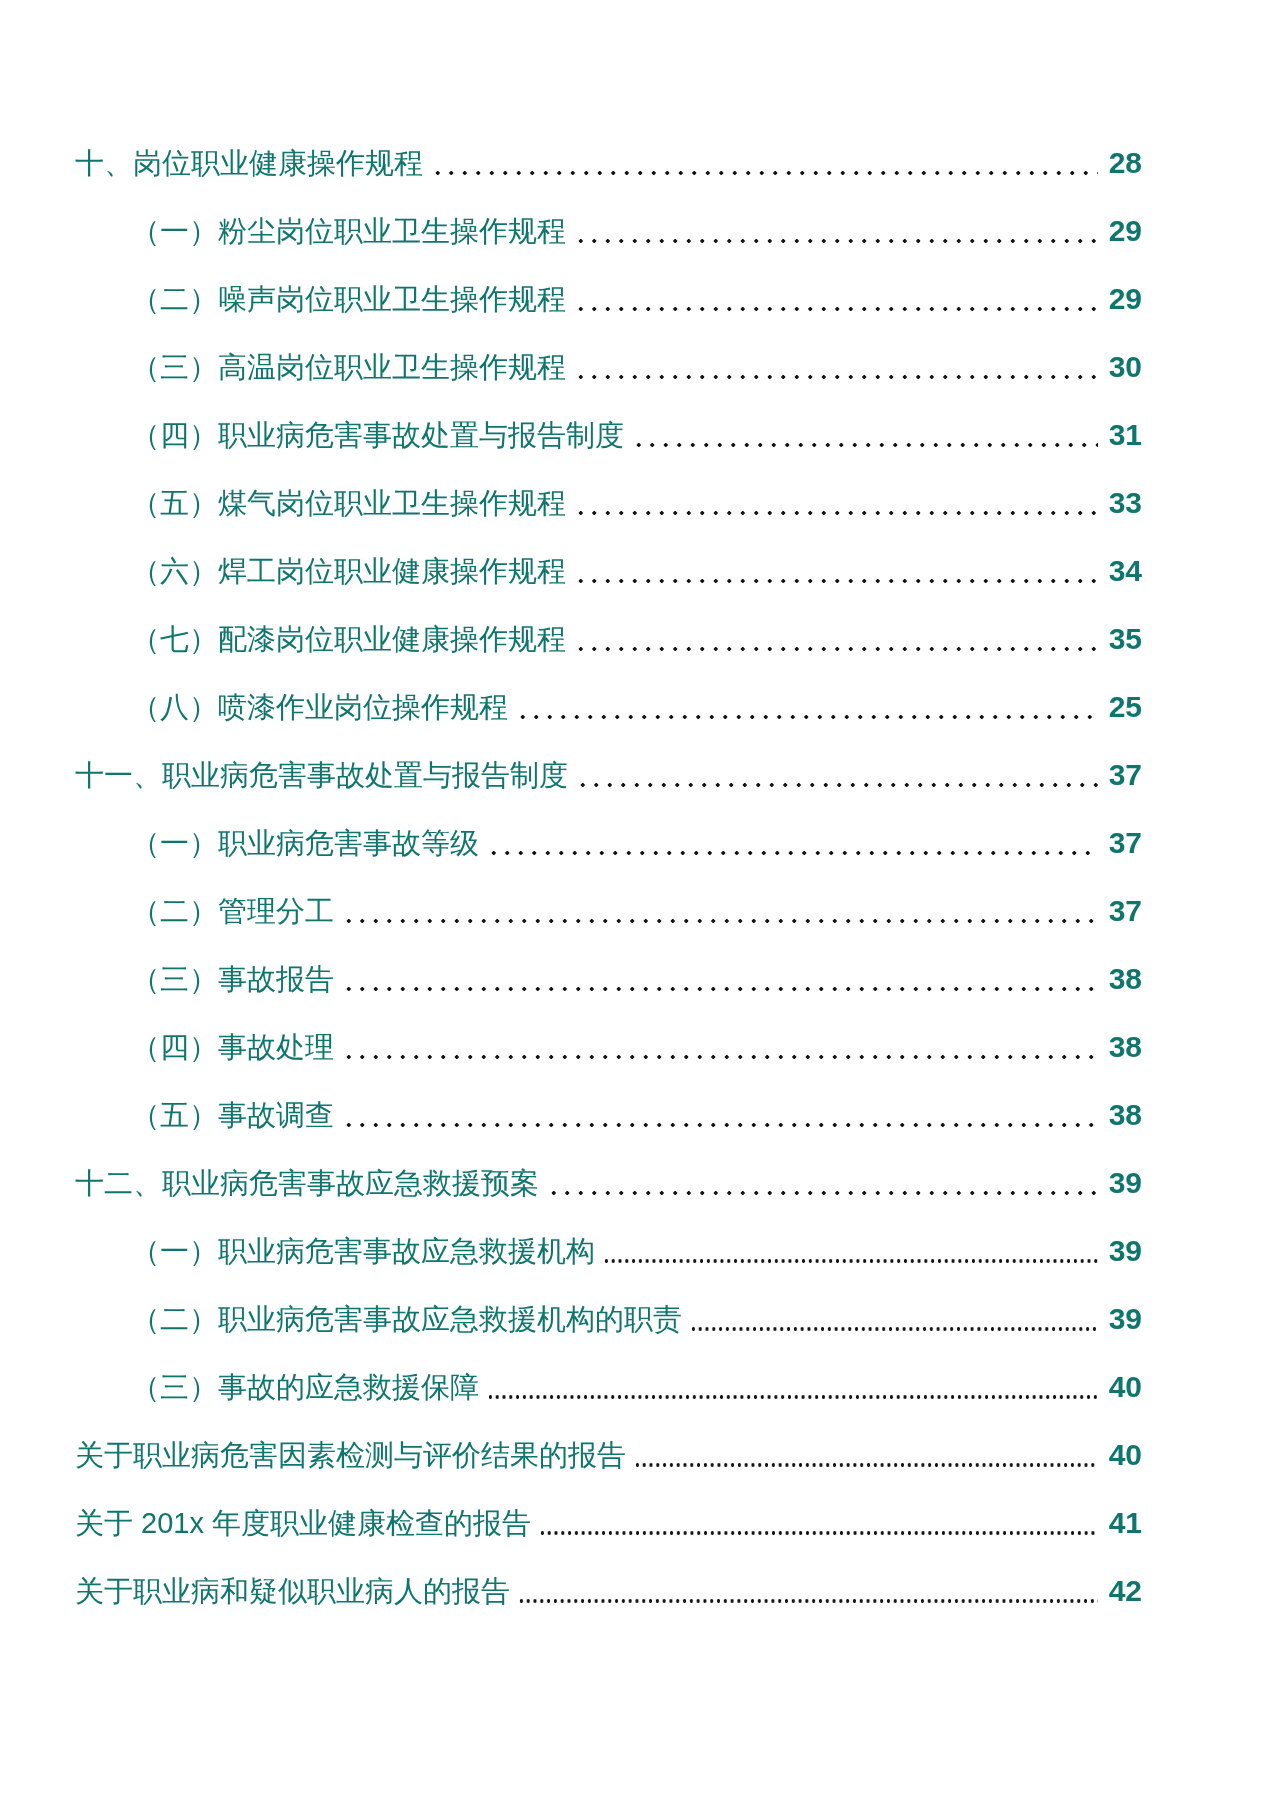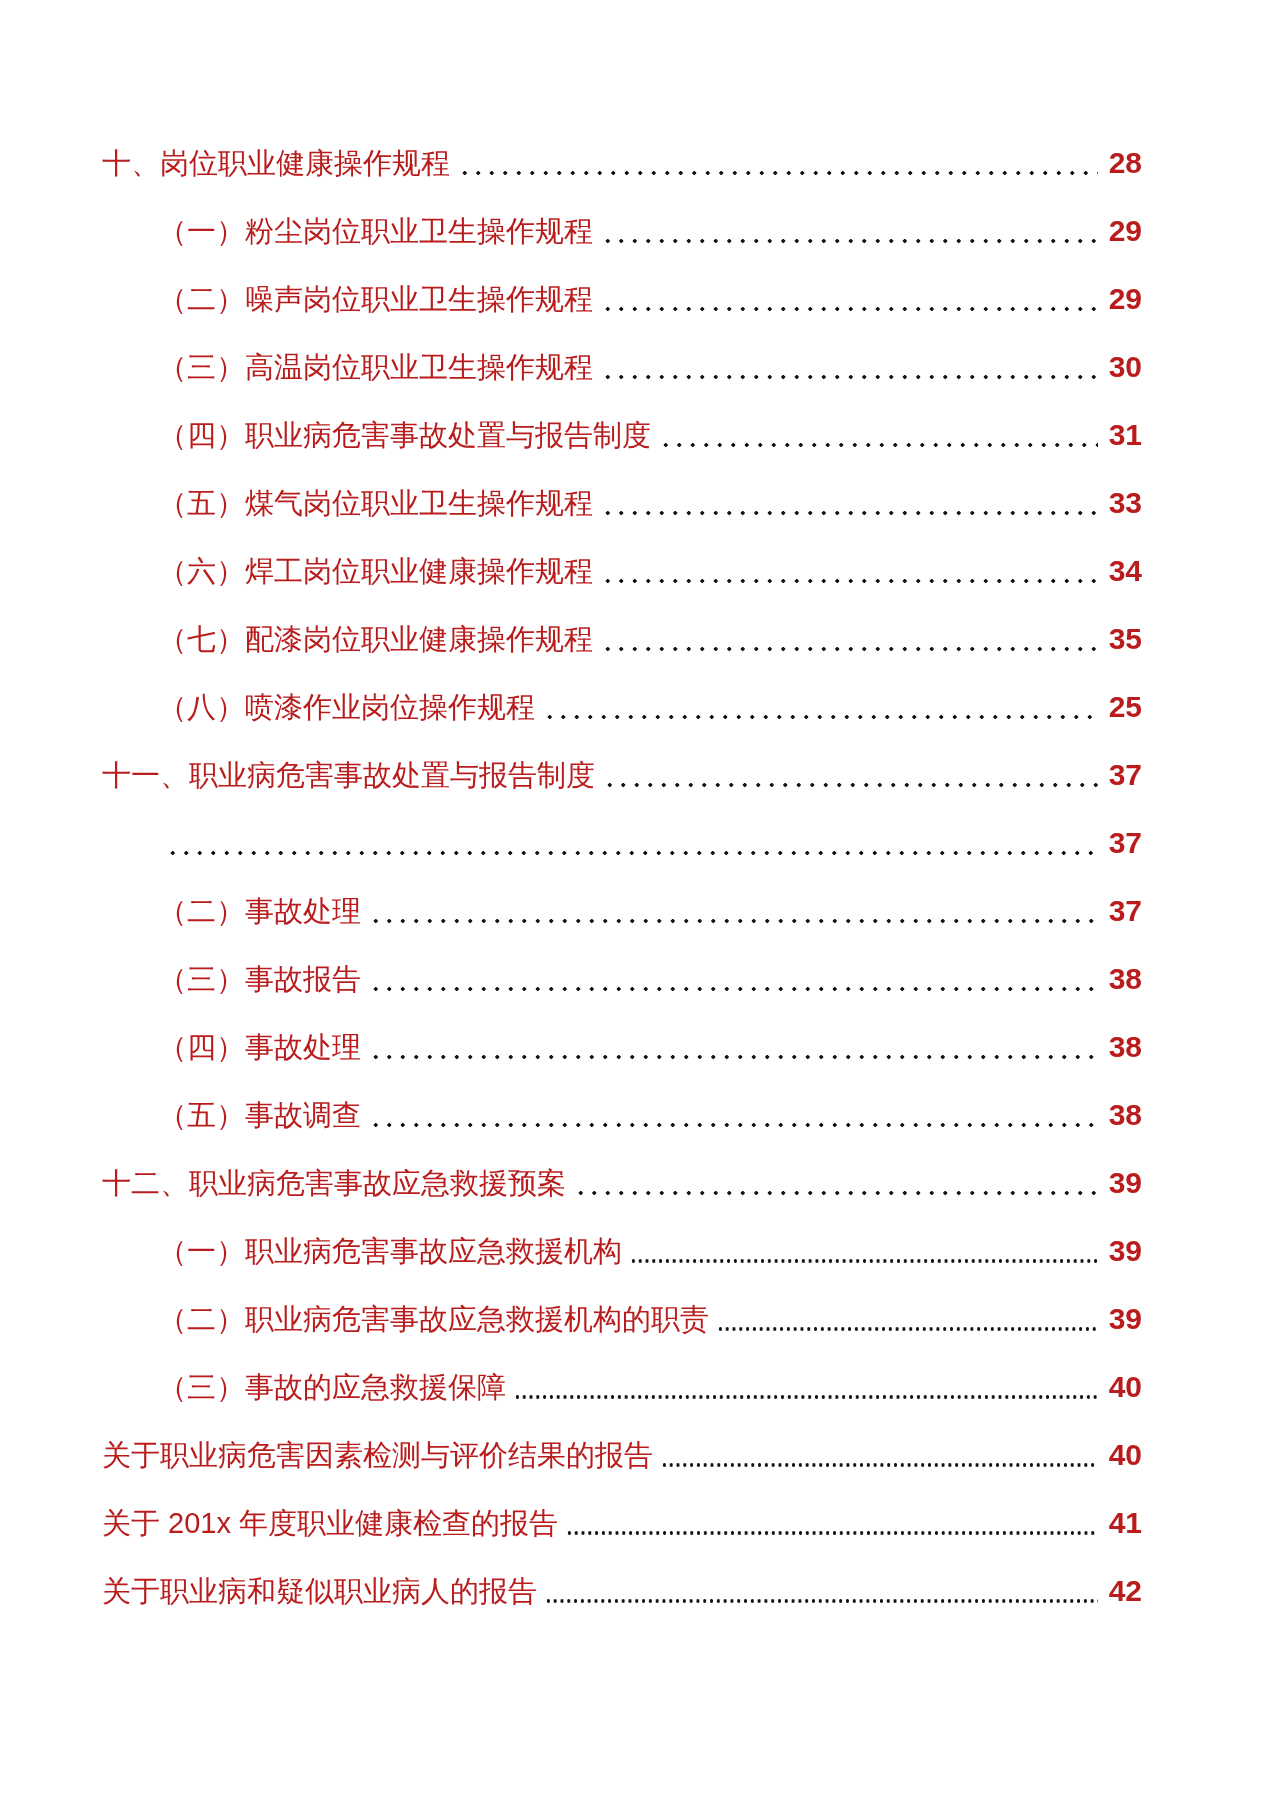--- a/index.html
+++ b/index.html
@@ -5,22 +5,22 @@
   html, body {
     margin: 0;
     padding: 0;
     background: #ffffff;
   }
   .page {
     width: 1280px;
     height: 1810px;
     box-sizing: border-box;
     background: #ffffff;
-    color: #b91c1c;
-    padding: 148px 138px 0 102px;
+    color: #0f766e;
+    padding: 148px 138px 0 75px;
     font-family: "Liberation Sans", "DejaVu Sans", sans-serif;
     overflow: hidden;
   }
   .toc-row {
     display: flex;
     align-items: flex-end;
     height: 30px;
     margin-bottom: 38px;
     font-size: 29px;
     line-height: 1;
@@ -104,25 +104,26 @@
     <span class="toc-title">（八）喷漆作业岗位操作规程</span>
     <span class="toc-leader"></span>
     <span class="toc-page">25</span>
   </div>
       <div class="toc-row level-1 leader-spaced">
     <span class="toc-title">十一、职业病危害事故处置与报告制度</span>
     <span class="toc-leader"></span>
     <span class="toc-page">37</span>
   </div>
       <div class="toc-row level-2 leader-spaced">
+    <span class="toc-title">（一）职业病危害事故等级</span>
     <span class="toc-leader"></span>
     <span class="toc-page">37</span>
   </div>
       <div class="toc-row level-2 leader-spaced">
-    <span class="toc-title">（二）事故处理</span>
+    <span class="toc-title">（二）管理分工</span>
     <span class="toc-leader"></span>
     <span class="toc-page">37</span>
   </div>
       <div class="toc-row level-2 leader-spaced">
     <span class="toc-title">（三）事故报告</span>
     <span class="toc-leader"></span>
     <span class="toc-page">38</span>
   </div>
       <div class="toc-row level-2 leader-spaced">
     <span class="toc-title">（四）事故处理</span>

